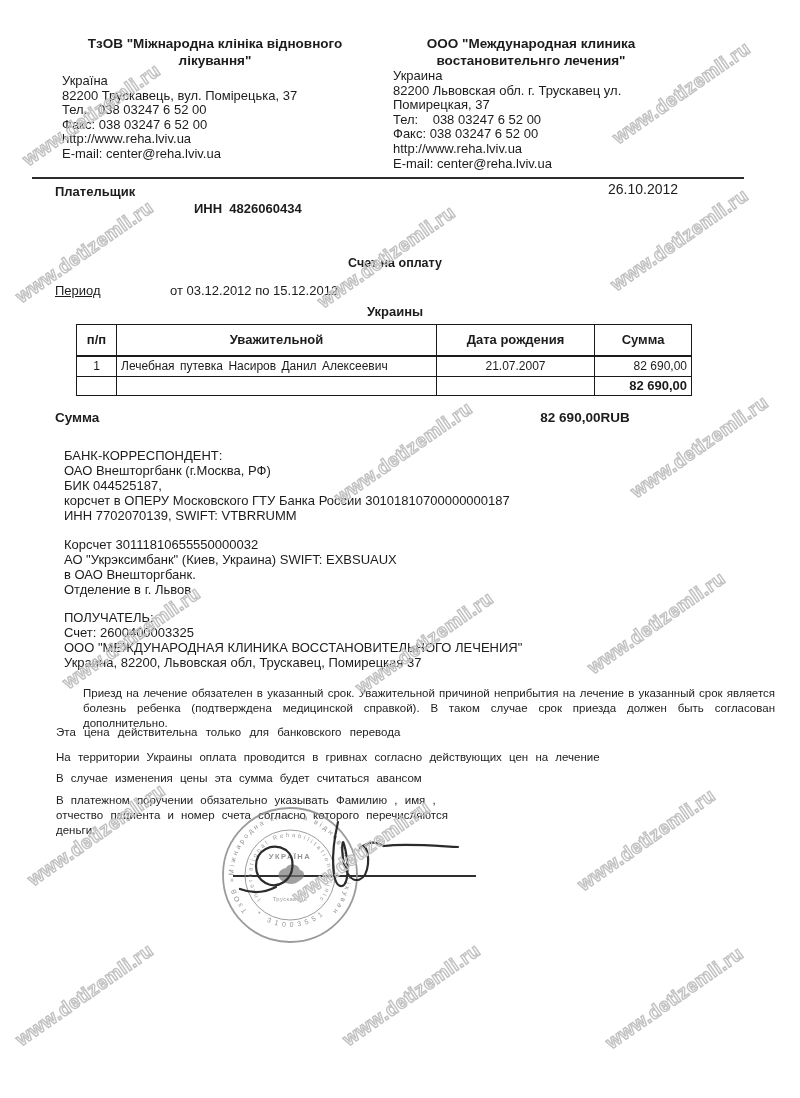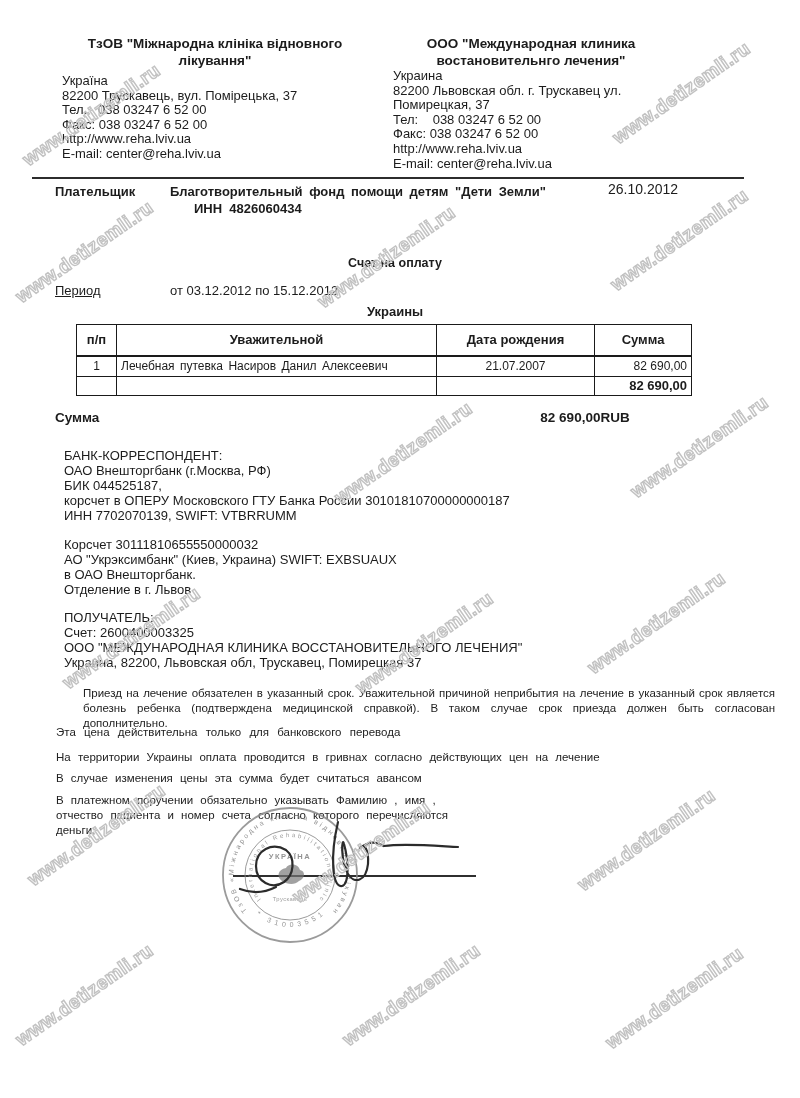--- a/index.html
+++ b/index.html
@@ -53,21 +53,20 @@
     <div class="hdr-line">Помирецкая, 37</div>
     <div class="hdr-line">Тел:    038 03247 6 52 00</div>
     <div class="hdr-line">Факс: 038 03247 6 52 00</div>
     <div class="hdr-line">http://www.reha.lviv.ua</div>
     <div class="hdr-line">E-mail: center@reha.lviv.ua</div>
   </div>
 
   <div class="divider content"></div>
 
   <div class="abs b body13 content" style="left:55px;top:184px;">Плательщик</div>
-  <div class="abs b body13 content" style="left:170px;top:184px;width:450px;word-spacing:3px;">Благотворительный фонд помощи детям "Дети Земли"</div>
   <div class="abs b body13 pre content" style="left:170px;top:201px;">ИНН  4826060434</div>
   <div class="abs content" style="left:608px;top:181px;font-size:14px;">26.10.2012</div>
 
   <div class="abs b ctr content" style="left:200px;top:256px;width:390px;font-size:12.5px;">Счет на оплату</div>
 
   <div class="abs body13 content" style="left:55px;top:283px;text-decoration:underline;">Период</div>
   <div class="abs body13 content" style="left:170px;top:283px;">от 03.12.2012 по 15.12.2012</div>
 
   <div class="abs b ctr content" style="left:200px;top:304px;width:390px;font-size:13px;">Украины</div>
 

